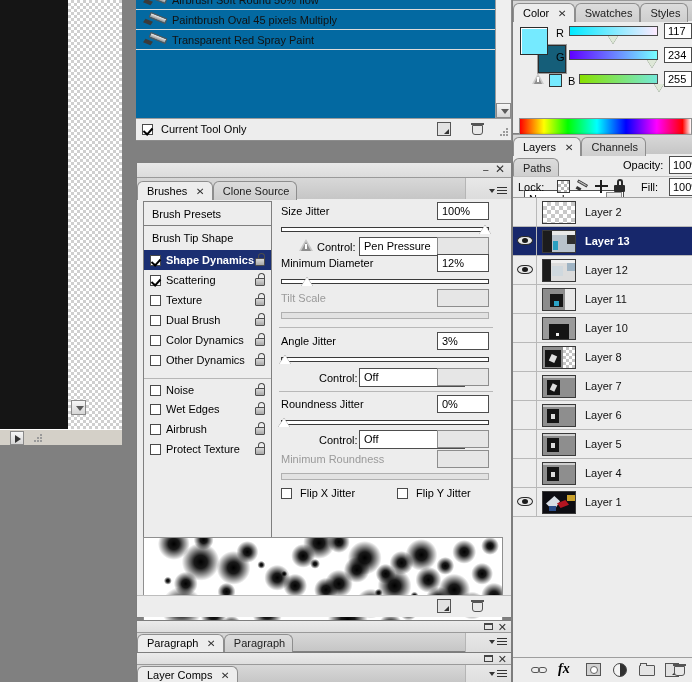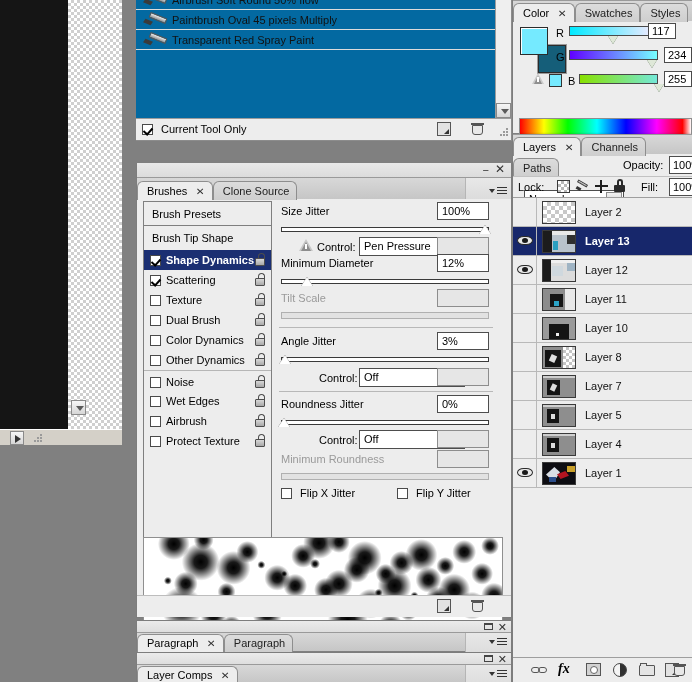--- a/index.html
+++ b/index.html
@@ -190,21 +190,21 @@
     font-size: 11px; border-bottom: 1px solid #7f7f7f;
   }
   .bo-sub { height: 24px; line-height: 24px; padding-left: 8px; font-size: 11px; }
   .bo-row {
     position: relative;
     height: 20px; line-height: 20px;
     padding-left: 6px;
     font-size: 11px;
     white-space: nowrap;
   }
-  .bo-row.sep { border-top: 1px solid #b6b6b6; margin-top: 0; padding-top: 1px; height: 21px; }
+  .bo-row.sep { border-top: 1px solid #b6b6b6; margin-top: 8px; padding-top: 1px; height: 21px; }
   .bo-row.selected {
     background: #1b2f72; color: #fff; font-weight: bold;
   }
   .bo-row .cb { margin-right: 5px; }
   .lock-ic {
     position: absolute; right: 5px; top: 3px;
     width: 12px; height: 13px;
   }
   .lock-ic .body {
     position:absolute; left:1px; bottom:0; width:10px;height:8px;
@@ -832,21 +832,21 @@
     </div>
     <div id="color-body">
       <div class="sw-bg"></div>
       <div class="sw-fg"></div>
 
       <div class="ch-letter" style="left:43px; top:6px;">R</div>
       <div class="ch-slider" style="left:56px; top:5px; right:34px;
            background:linear-gradient(to right,#00eaff,#ffeaff);">
         <span class="ch-knob" style="position:absolute; left:44%; top:9px;"></span>
       </div>
-      <div class="ch-val" style="right:16px; top:2px;">117</div>
+      <div class="ch-val" style="right:0px; top:2px;">117</div>
 
       <div class="ch-letter" style="left:43px; top:30px;">G</div>
       <div class="ch-slider" style="left:56px; top:29px; right:34px;
            background:linear-gradient(to right,#6000ff,#75ffff);">
         <span class="ch-knob" style="position:absolute; left:89%; top:9px;"></span>
       </div>
       <div class="ch-val" style="right:0px; top:26px;">234</div>
 
       <div class="warn-sm" style="left:19px; top:52px;">
         <span style="position:absolute;left:0;top:0;width:0;height:0;border-left:6px solid transparent;border-right:6px solid transparent;border-bottom:11px solid #cbcbcb;"></span>
@@ -992,20 +992,30 @@
         <span class="eye-cell"></span>
         <span class="thumb">
           <span style="position:absolute;inset:0;background:#8e8e8e;"></span>
           <span style="position:absolute;left:0;top:0;right:0;height:2px;background:#cfcfcf;"></span>
           <span style="position:absolute;left:4px;top:4px;width:13px;height:15px;background:#141414;"></span>
           <span style="position:absolute;left:8px;top:8px;width:5px;height:7px;background:#ddd;transform:rotate(25deg);"></span>
         </span>
         <span class="layer-name">Layer 7</span>
       </div>
 
+      <div class="layer-row">
+        <span class="eye-cell"></span>
+        <span class="thumb">
+          <span style="position:absolute;inset:0;background:#8e8e8e;"></span>
+          <span style="position:absolute;left:0;top:0;right:0;height:2px;background:#cfcfcf;"></span>
+          <span style="position:absolute;left:4px;top:4px;width:12px;height:14px;background:#141414;"></span>
+          <span style="position:absolute;left:8px;top:9px;width:4px;height:5px;background:#ddd;"></span>
+        </span>
+        <span class="layer-name">Layer 6</span>
+      </div>
 
       <div class="layer-row">
         <span class="eye-cell"></span>
         <span class="thumb">
           <span style="position:absolute;inset:0;background:#8e8e8e;"></span>
           <span style="position:absolute;left:0;top:0;right:0;height:2px;background:#cfcfcf;"></span>
           <span style="position:absolute;left:4px;top:4px;width:12px;height:14px;background:#141414;"></span>
           <span style="position:absolute;left:8px;top:9px;width:4px;height:5px;background:#ddd;"></span>
         </span>
         <span class="layer-name">Layer 5</span>

